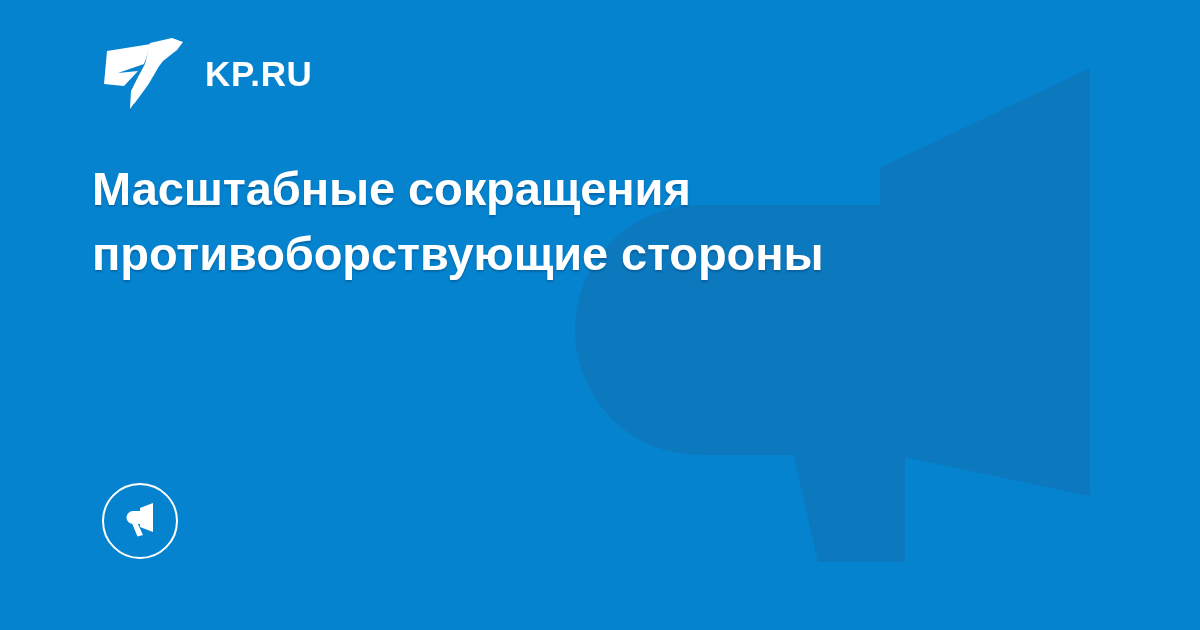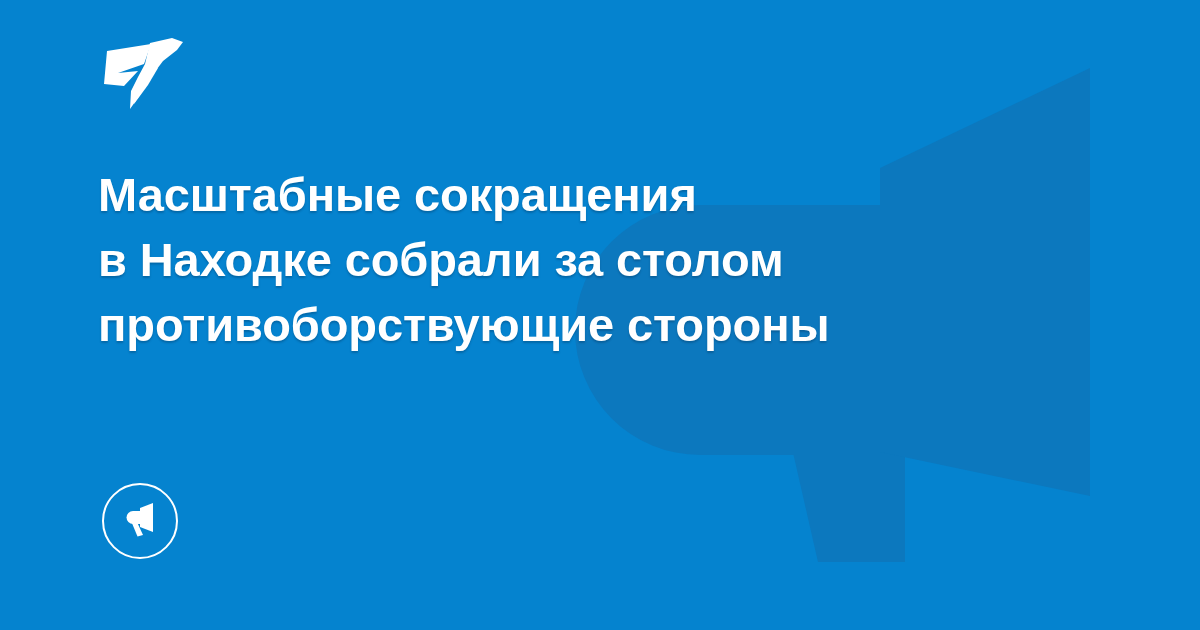--- a/index.html
+++ b/index.html
@@ -54,21 +54,21 @@
     white-space: nowrap;
     padding-bottom: 2px;
   }
 
   
   .headline {
     position: absolute;
     left: 86px;
     top: 150px;
     width: 1010px;
-    margin: 12px;
+    margin: 6px;
     color: #ffffff;
     font-size: 47px;
     font-weight: 700;
     line-height: 65px;
     letter-spacing: -0.1px;
     text-shadow: 0 2px 2px rgba(0, 44, 80, 0.30);
   }
   .headline .ln { display: block; white-space: nowrap; }
 
   
@@ -113,25 +113,25 @@
         <g fill="#ffffff">
 
           <path d="M3 14 L47 7 L40 27 L14 36 L34 34 L20 49 L0 47 Z"></path>
 
           <path d="M46 6 L68 1 L79 5 L73 13 L59 24 L47 40 L36 58 L26 72 L27 54 L34 40 L41 27 Z"></path>
 
           <path d="M38 36 L54 31 L44 48 L30 67 L32 50 Z"></path>
         </g>
       </svg>
     </span>
+    <span class="brand-name">KP.RU</span>
   </div>
 
   <h1 class="headline">
     <span class="ln">Масштабные сокращения</span>
-    <span class="ln">в Находке собрали за столом</span>
     <span class="ln">противоборствующие стороны</span>
   </h1>
 
   <div class="badge">
     <span class="badge-icon">
       <svg viewBox="0 0 40 40" xmlns="http://www.w3.org/2000/svg" aria-hidden="true">
         <g fill="#ffffff">
 
           <path d="M20 7 L33 2 L33 31 L20 26 Z"></path>
 

